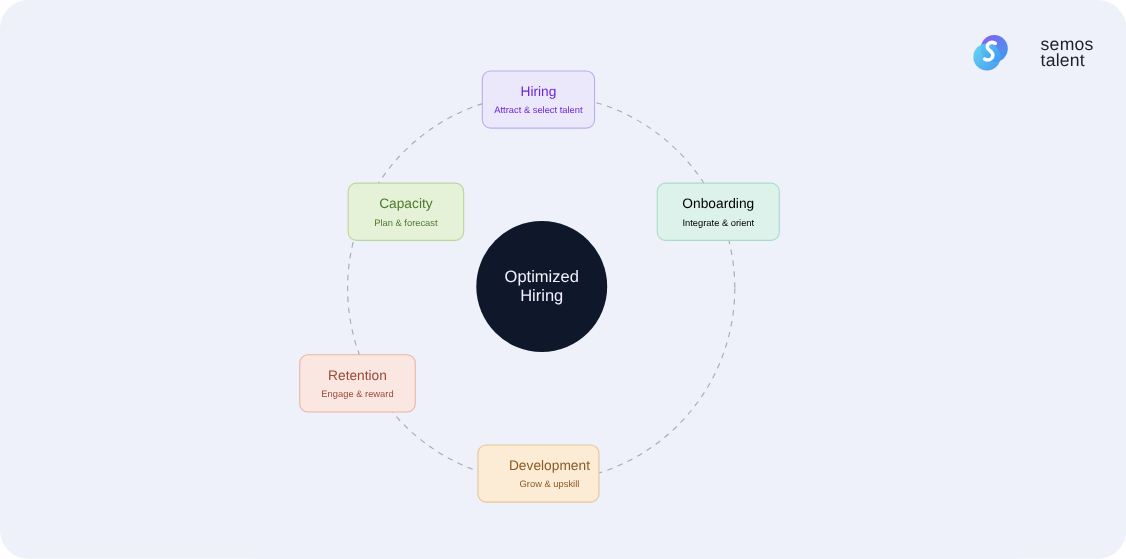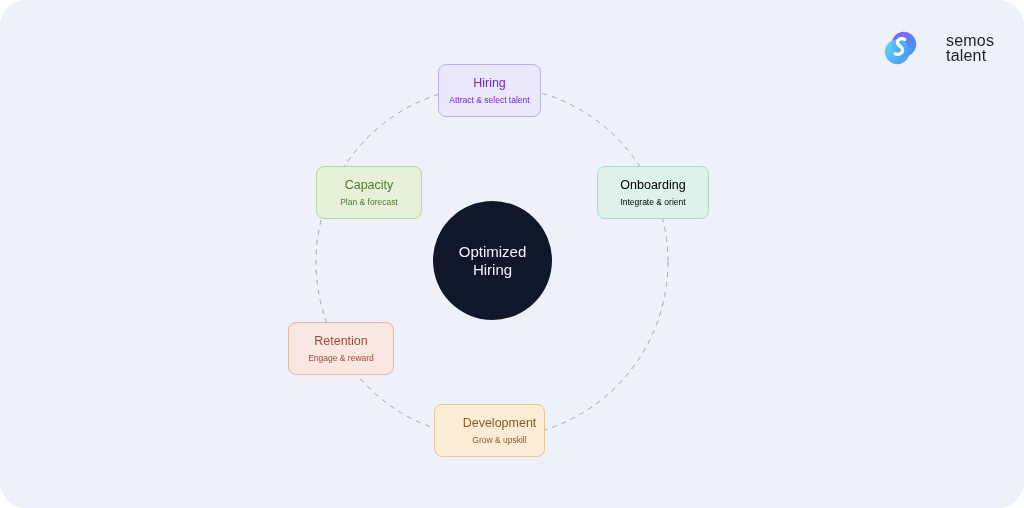--- a/index.html
+++ b/index.html
@@ -14,21 +14,21 @@
       border-radius: 8px; border: 1px solid;
       display: flex; flex-direction: column; align-items: center; justify-content: center;
       text-align: center;
     }
     .node .title { font-size: 12.5px; line-height: 15px; }
     .node .sub { font-size: 8.5px; line-height: 12px; margin-top: 3px; }
 
     .hiring { left: 438px; top: 64px; width: 103px; height: 53px; background: #ebe8fb; border-color: #b8b0ef; color: #6d28d9; }
     .capacity { left: 272px; top: 166px; width: 106px; height: 53px; background: #e6f2d8; border-color: #b9d79b; color: #4e7a2e; margin-left: 44px; }
     .onboarding { left: 597px; top: 166px; width: 112px; height: 53px; background: #dcf2ea; border-color: #a9dcc8; color: #000000; }
-    .retention { left: 288px; top: 322px; width: 106px; height: 53px; background: #fbe7e1; border-color: #e8b5a7; color: #9a4a37; }
+    .retention { left: 272px; top: 322px; width: 106px; height: 53px; background: #fbe7e1; border-color: #e8b5a7; color: #9a4a37; }
     .performance { left: 597px; top: 322px; width: 112px; height: 53px; background: #e1ecfa; border-color: #a9c5ec; color: #2f5c99; }
     .development { left: 434px; top: 404px; width: 111px; height: 53px; background: #fcecd5; border-color: #e5c598; color: #8a5a25; padding-left: 20px; }
 
     .center {
       position: absolute; left: 433px; top: 201px; width: 119px; height: 119px;
       border-radius: 50%; background: #0f172a;
       display: flex; flex-direction: column; align-items: center; justify-content: center;
       color: #f3f0ff; font-size: 15px; line-height: 18px; text-align: center;
     }
 

